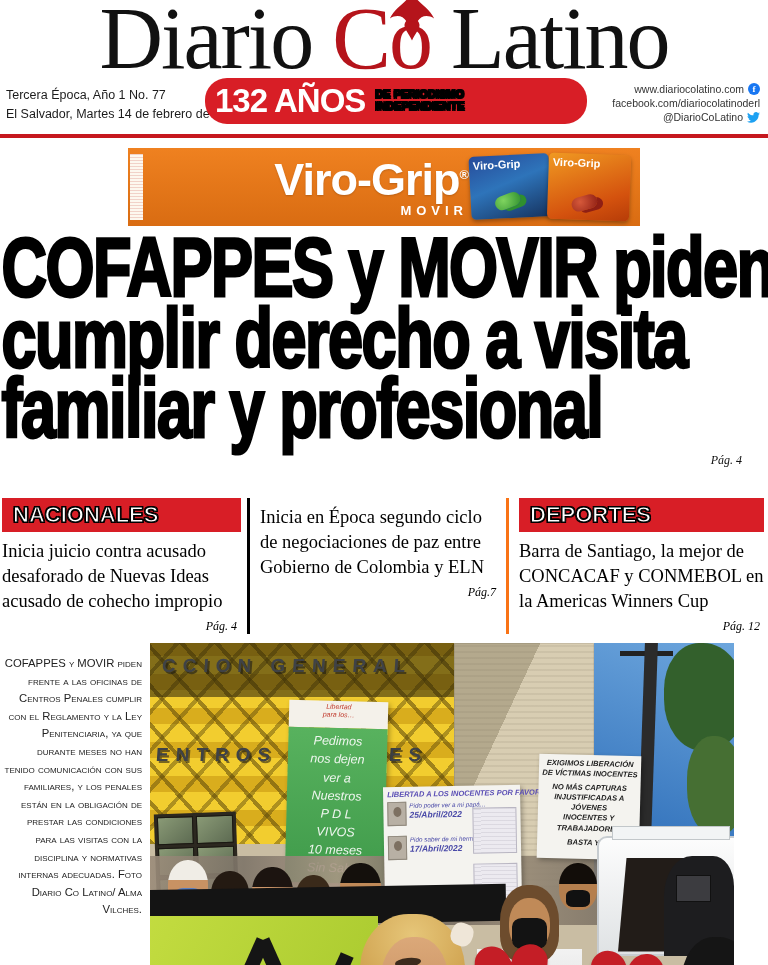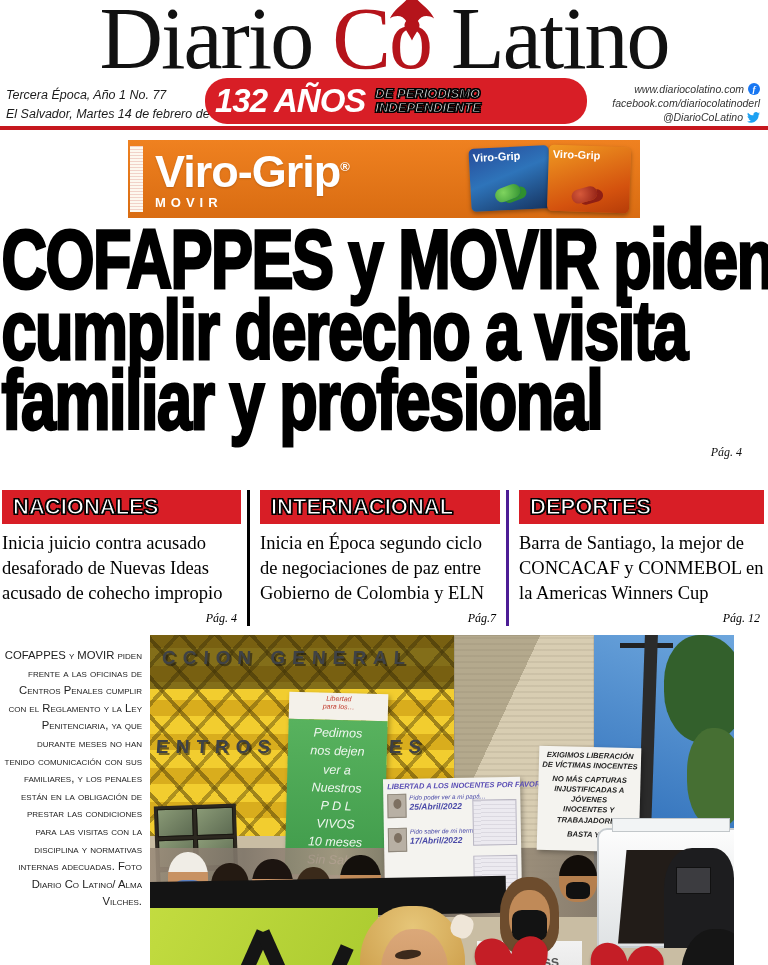--- a/index.html
+++ b/index.html
@@ -8,37 +8,37 @@
   .abs { position:absolute; }
 
   
   .masthead { height:78px; text-align:center; overflow:visible; }
   .masthead-title { font-family:"Liberation Serif", serif; font-size:88px; line-height:78px; letter-spacing:-2px; color:#111; white-space:nowrap; }
   .m-co { color:#b5141b; position:relative; }
   .m-o { position:relative; display:inline-block; }
   .phoenix { position:absolute; left:54%; top:-0.30em; transform:translateX(-50%); width:0.60em; height:0.95em; fill:#b5141b; }
 
   
-  .info-row { height:48px; position:relative;font-style:italic; }
+  .info-row { height:56px; position:relative; }
   .edition { position:absolute; left:6px; top:8px; font-size:12.5px; line-height:1.5; color:#1c1c1c; }
   .anniv { position:absolute; left:205px; top:0; width:382px; height:46px; background:#d81e26; display:flex; align-items:center; padding:0 10px; gap:10px;border-radius:22px; }
   .anniv-years { color:#fff; font-weight:bold; font-size:33px; letter-spacing:-1px; white-space:nowrap; }
-  .anniv-sub { color:#e5e5e5; font-weight:bold; font-size:13px; line-height:1.08; white-space:nowrap;
+  .anniv-sub { color:#000000; font-weight:bold; font-size:11px; line-height:1.08; white-space:nowrap;
                -webkit-text-stroke:1px #000; text-shadow:1px 1px 0 #000,-1px 1px 0 #000,1px -1px 0 #000,-1px -1px 0 #000; }
   .social { position:absolute; right:8px; top:4px; font-size:10.5px; line-height:1.35; color:#333; text-align:right; }
   .social-line { display:flex; justify-content:flex-end; align-items:center; gap:4px; }
   .fb-badge { width:12px; height:12px; border-radius:50%; background:#1877f2; color:#fff; font-size:9px; font-weight:bold; line-height:12px; text-align:center; font-family:"Liberation Serif", serif; }
   .tw-badge { width:13px; height:11px; }
   .red-rule { height:4px; background:#c6171e; }
 
   
   .ad { width:512px; height:78px; margin:10px auto 0 auto; background:linear-gradient(180deg,#ef8120,#d96c12); position:relative; display:flex; align-items:center; }
   .ad-strip { width:13px; height:66px; margin:0 4px 0 2px; background:#fdf8ef; align-self:center;
               background-image:repeating-linear-gradient(0deg,#fdf8ef 0 2px,#c23a2e33 2px 3px); }
-  .ad-brandcol { flex:1; text-align:left; color:#fff; margin-left:8px; }
+  .ad-brandcol { flex:1; text-align:right; color:#fff; margin-left:8px; }
   .ad-brand { font-size:45px; font-weight:bold; letter-spacing:-1px; line-height:1; white-space:nowrap; text-shadow:0 1px 2px rgba(0,0,0,.18); }
   .ad-reg { font-size:13px; vertical-align:super; }
   .ad-company { font-size:13px; font-weight:bold; letter-spacing:5px; margin-top:1px; }
   .packets { width:172px; height:100%; position:relative; }
   .packet { position:absolute; border-radius:5px; box-shadow:0 2px 4px rgba(0,0,0,.35); color:#fff; font-weight:bold; font-size:11px; padding:3px 4px; }
   .packet-night { left:2px; top:7px; width:80px; height:63px; transform:rotate(-3deg); background:linear-gradient(160deg,#274b9a 0%,#2e74ba 45%,#16335f 100%); }
   .packet-day { left:80px; top:6px; width:82px; height:66px; transform:rotate(2deg); background:linear-gradient(160deg,#f09a22,#d4520e 70%,#b63c08); }
   .capsule { position:absolute; width:26px; height:14px; border-radius:8px; bottom:10px; left:24px; transform:rotate(-18deg); }
   .cap-green { background:radial-gradient(circle at 35% 35%, #7fd45f, #2f8f2f); box-shadow:6px 4px 0 -1px #2f8f2f; }
   .cap-red { background:radial-gradient(circle at 35% 35%, #d6593a, #8f1f14); box-shadow:6px 4px 0 -1px #8f1f14; }
@@ -47,21 +47,21 @@
   .headline-wrap { margin-top:6px; position:relative; height:222px; }
   .headline { width:133.4%; transform:scaleX(0.75); transform-origin:0 0; font-size:84px; font-weight:bold; line-height:0.84;
               color:#000; -webkit-text-stroke:3px #000; letter-spacing:-2px; white-space:nowrap; padding-left:2px; }
   .headline-page { position:absolute; right:26px; bottom:-14px; font-family:"Liberation Serif", serif; font-style:italic; font-size:12px; color:#111; }
 
   
   .sections { display:flex; margin-top:26px; }
   .sec-col { position:relative;margin-top:18px; }
   .sec-col-1 { width:247px; padding:0 6px 0 2px; }
   .sec-col-2 { width:259px; padding:0 6px 0 10px; border-left:3px solid #000; }
-  .sec-col-3 { width:262px; padding:0 4px 0 10px; border-left:3px solid #4c1d95; }
+  .sec-col-3 { width:262px; padding:0 4px 0 10px; border-left:3px solid #f97316; }
   .sec-bar { background:#d81e26; height:34px; display:flex; align-items:center; padding-left:11px; }
   .sec-bar span { color:#fff; font-weight:bold; font-size:22px; letter-spacing:0;
                   -webkit-text-stroke:1.1px #000; text-shadow:1px 1px 0 #000,-1px 1px 0 #000,1px -1px 0 #000,-1px -1px 0 #000; }
   .sec-teaser { font-family:"Liberation Serif", serif; font-size:18.5px; line-height:1.35; color:#000; margin-top:7px; }
   .sec-page { text-align:right; font-family:"Liberation Serif", serif; font-style:italic; font-size:12px; margin-top:5px; padding-right:4px; }
 
   
   .photo-row { display:flex; margin-top:9px; height:387px; }
   .caption { width:150px; padding:12px 8px 0 4px; font-size:11.3px; line-height:1.56; text-align:right; color:#222; font-variant:small-caps; }
   .photo { width:584px; height:387px; position:relative; overflow:hidden; background:#c9bda3; }
@@ -216,23 +216,20 @@
 
 <div class="sections">
   <div class="sec-col sec-col-1">
     <div class="sec-bar">
         <span>NACIONALES</span>
       </div>
     <div class="sec-teaser">Inicia juicio contra acusado desaforado de Nuevas Ideas acusado de cohecho impropio</div>
     <div class="sec-page">Pág. 4</div>
   </div>
   <div class="sec-col sec-col-2">
-    <div class="sec-bar">
-        <span>INTERNACIONAL</span>
-      </div>
     <div class="sec-teaser">Inicia en Época segundo ciclo de negociaciones de paz entre Gobierno de Colombia y ELN</div>
     <div class="sec-page">Pág.7</div>
   </div>
   <div class="sec-col sec-col-3">
     <div class="sec-bar">
         <span>DEPORTES</span>
       </div>
     <div class="sec-teaser">Barra de Santiago, la mejor de CONCACAF y CONMEBOL en la Americas Winners Cup</div>
     <div class="sec-page">Pág. 12</div>
   </div>

